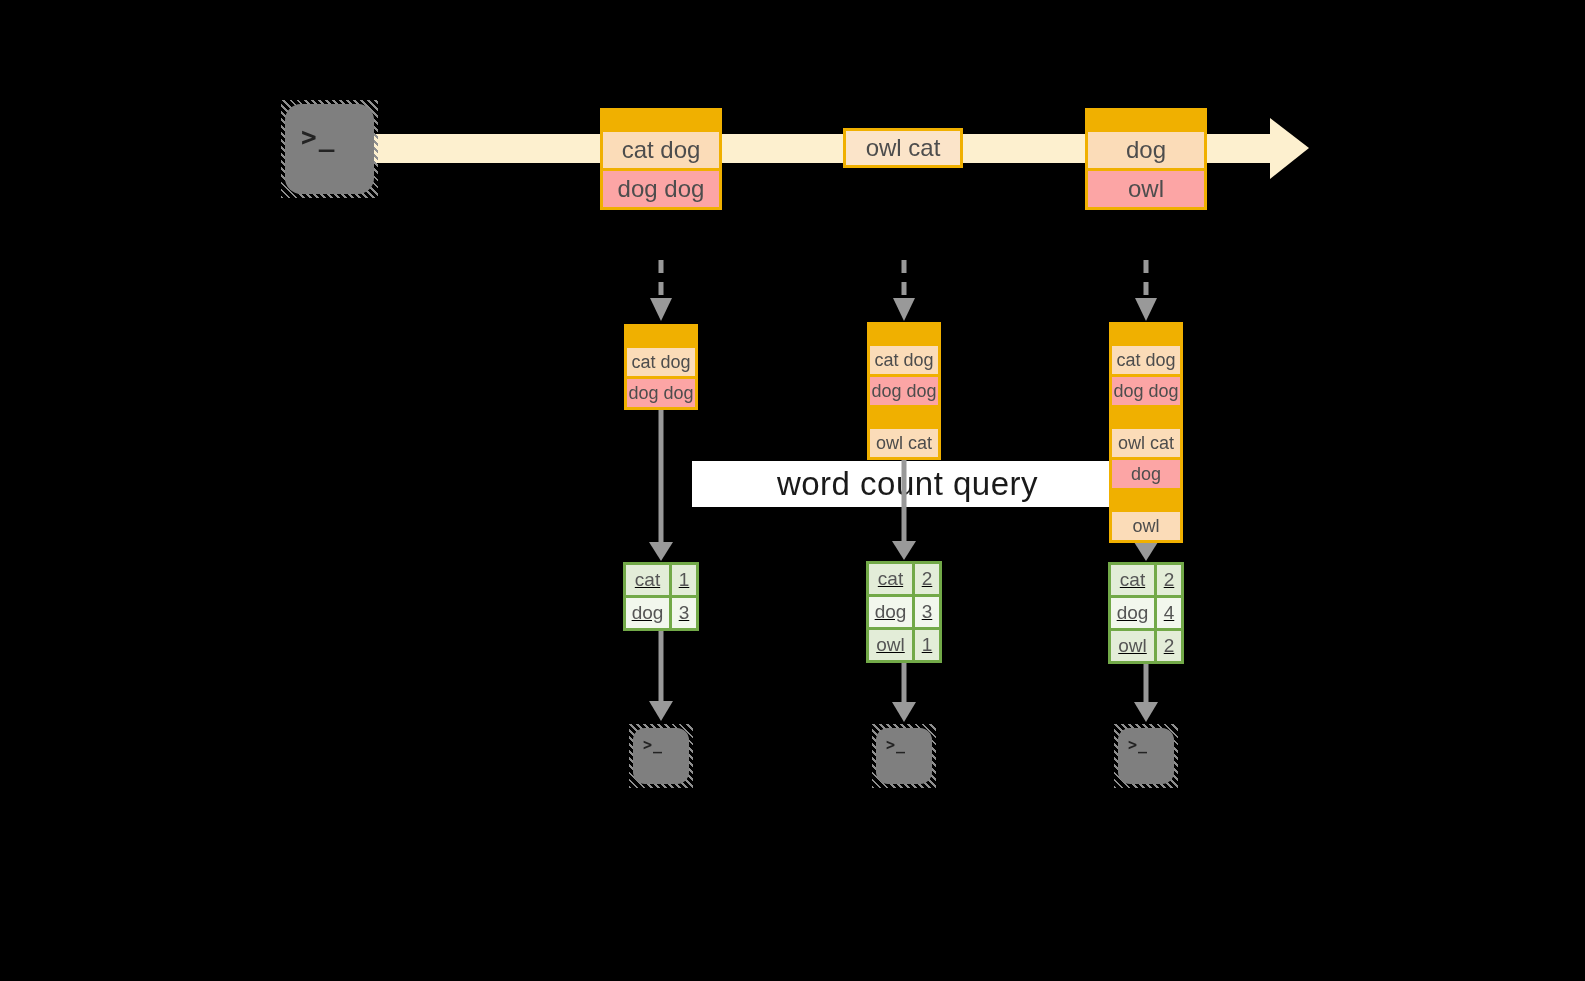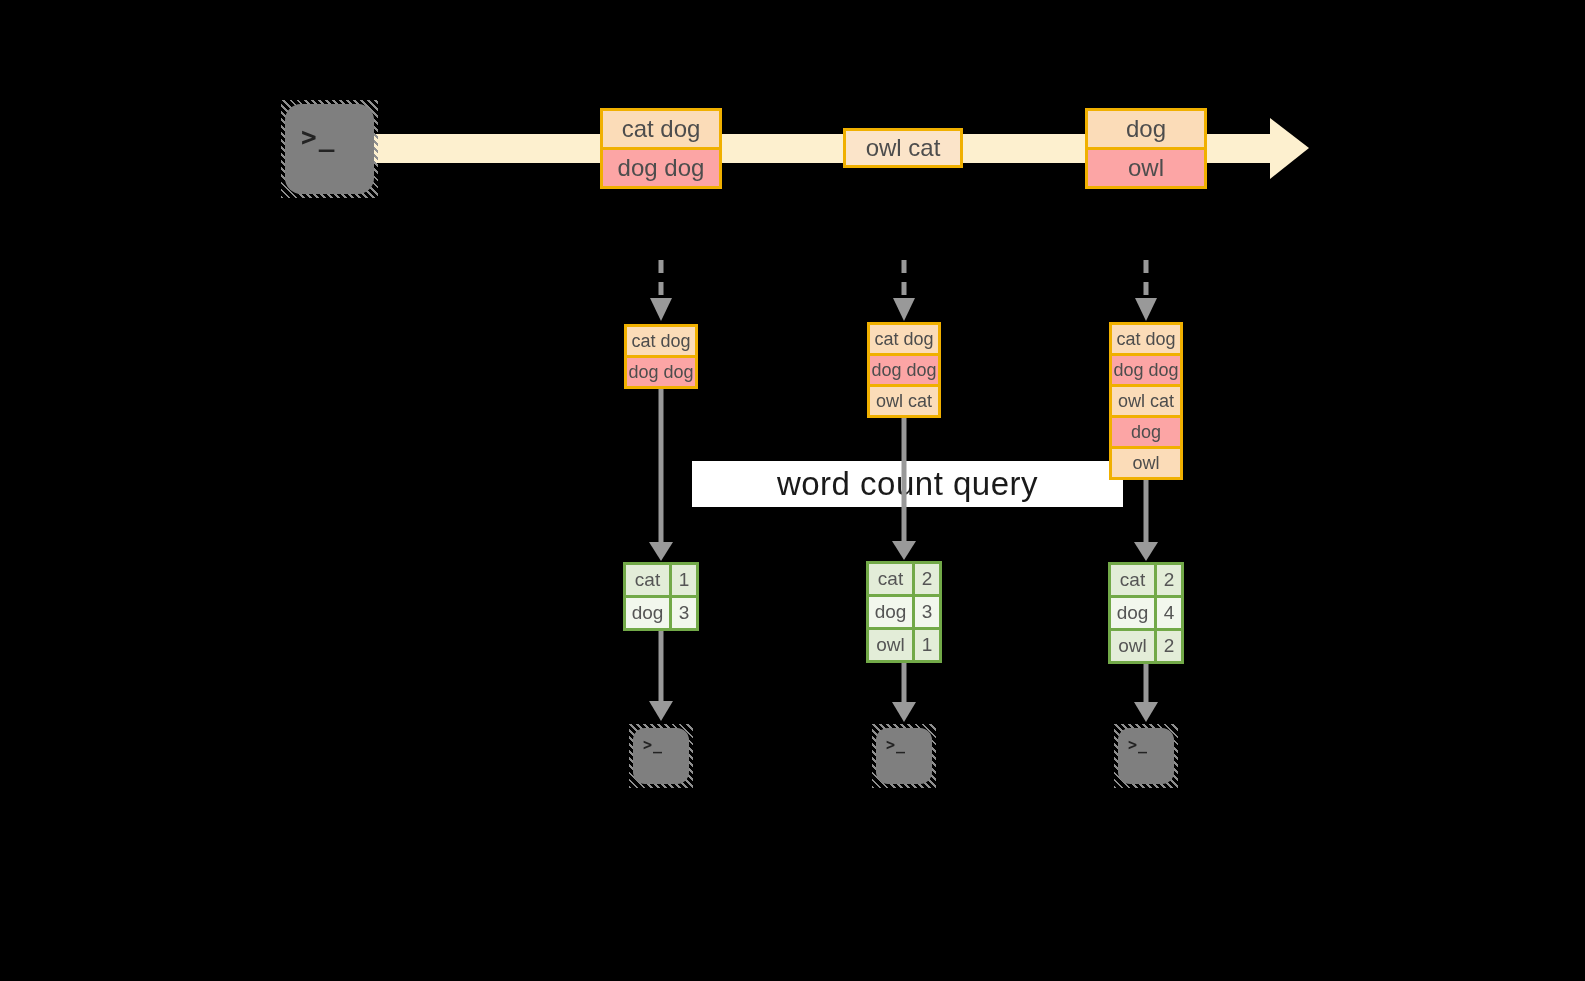--- a/index.html
+++ b/index.html
@@ -12,27 +12,27 @@
     position:absolute;background:#f0b000;padding:3px;box-sizing:border-box;
     display:flex;flex-direction:column;gap:3px;
   }
   .obox .row{
     display:flex;align-items:center;justify-content:center;
     color:#4d4d4d;
   }
   .stream .row{height:36px;font-size:24px;}
   .stream.single .row{height:34px;}
   .stack .row{height:28px;font-size:18px;}
-  .f-peach{background:#fbdcb8;}
+  .f-peach{background:#fbdcb8;margin-top:21px;}
   .f-cream{background:#fca5a5;}
   .f-mid{background:#fbe4c9;}
   
   .gtable{
     position:absolute;background:#72a948;padding:3px;box-sizing:border-box;
-    display:grid;grid-template-columns:43px 24px;gap:3px;
+    display:grid;grid-template-columns:43px 24px;gap:3px;text-decoration:underline;
   }
   .gtable .cell{
     height:30px;display:flex;align-items:center;justify-content:center;
     font-size:19px;color:#555;
   }
   .g-a{background:#e3edd8;}
   .g-b{background:#f2f7ed;}
   
   .query{
     position:absolute;left:692px;top:461px;width:431px;height:46px;

